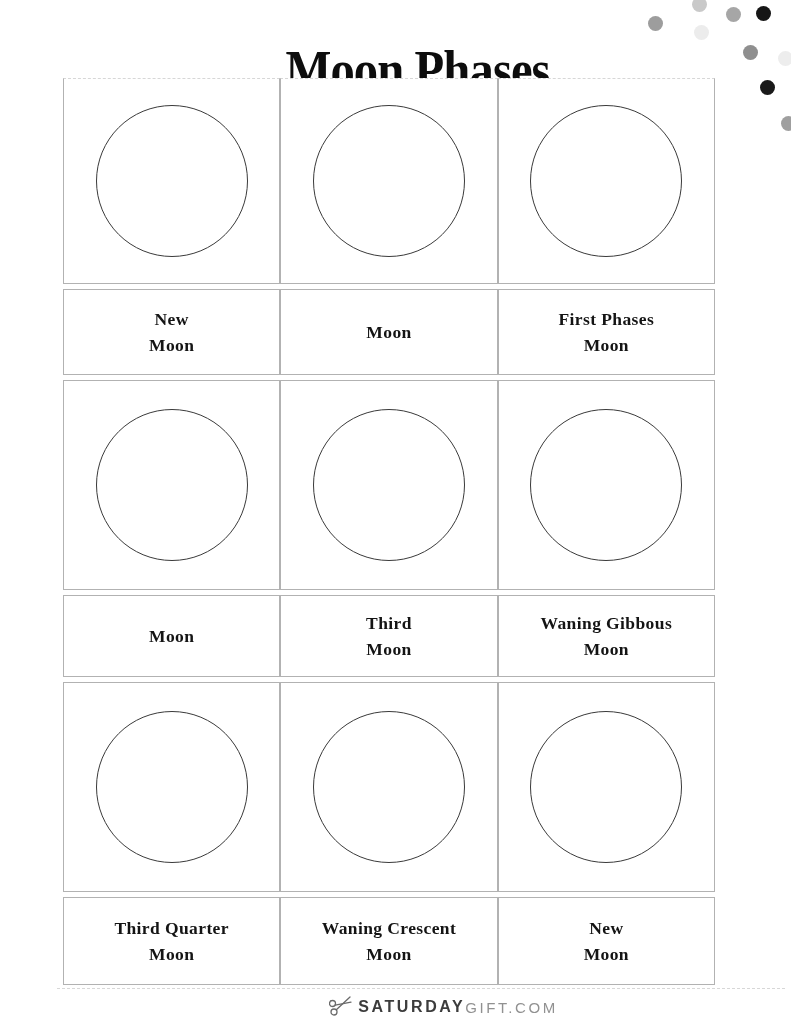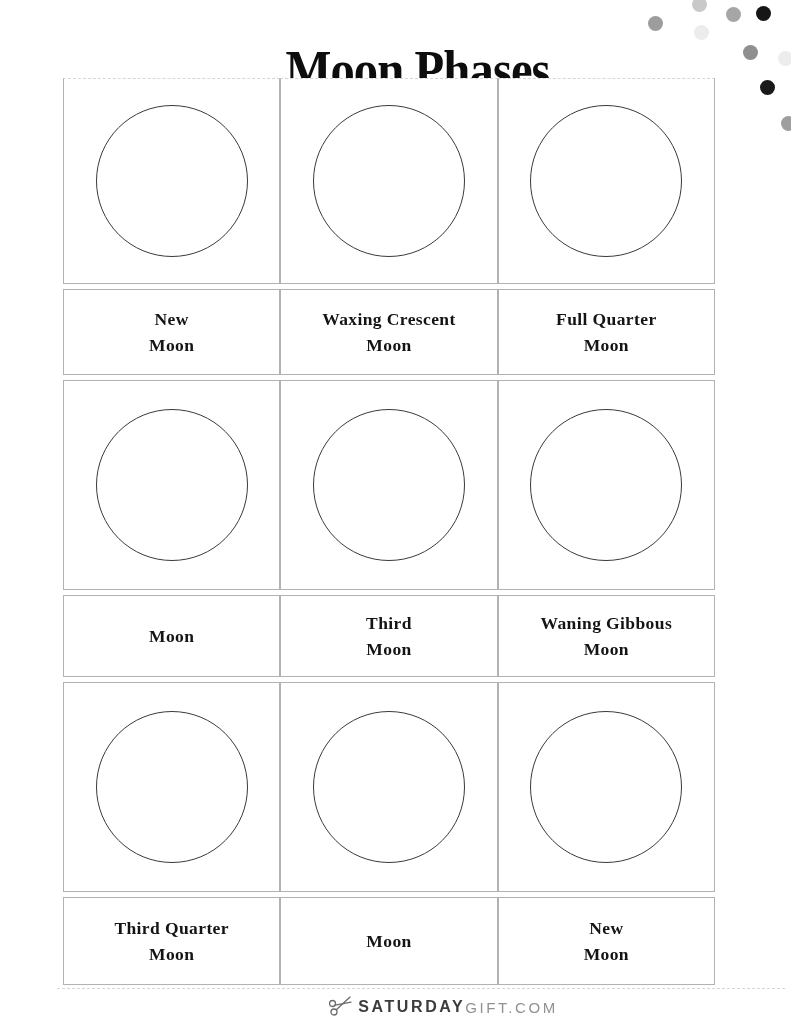--- a/index.html
+++ b/index.html
@@ -125,25 +125,24 @@
     </div>
     <div class="cell circle-cell first-row">
       <div class="moon-circle"></div>
     </div>
 
     <div class="cell label-cell">
       <div>New</div>
       <div>Moon</div>
     </div>
     <div class="cell label-cell">
-      <div>Waxing Crescent</div>
-      <div>Moon</div>
-    </div>
-    <div class="cell label-cell">
-      <div>Full Quarter</div>
+      <div>Moon</div>
+    </div>
+    <div class="cell label-cell">
+      <div>First Phases</div>
       <div>Moon</div>
     </div>
 
     <div class="cell circle-cell">
       <div class="moon-circle"></div>
     </div>
     <div class="cell circle-cell">
       <div class="moon-circle"></div>
     </div>
     <div class="cell circle-cell">
@@ -170,20 +169,21 @@
     </div>
     <div class="cell circle-cell">
       <div class="moon-circle"></div>
     </div>
 
     <div class="cell label-cell">
       <div>Third Quarter</div>
       <div>Moon</div>
     </div>
     <div class="cell label-cell">
+      <div>Waning Crescent</div>
       <div>Moon</div>
     </div>
     <div class="cell label-cell">
       <div>New</div>
       <div>Moon</div>
     </div>
 
   </div>
 
   <div class="cutline-bottom"></div>

